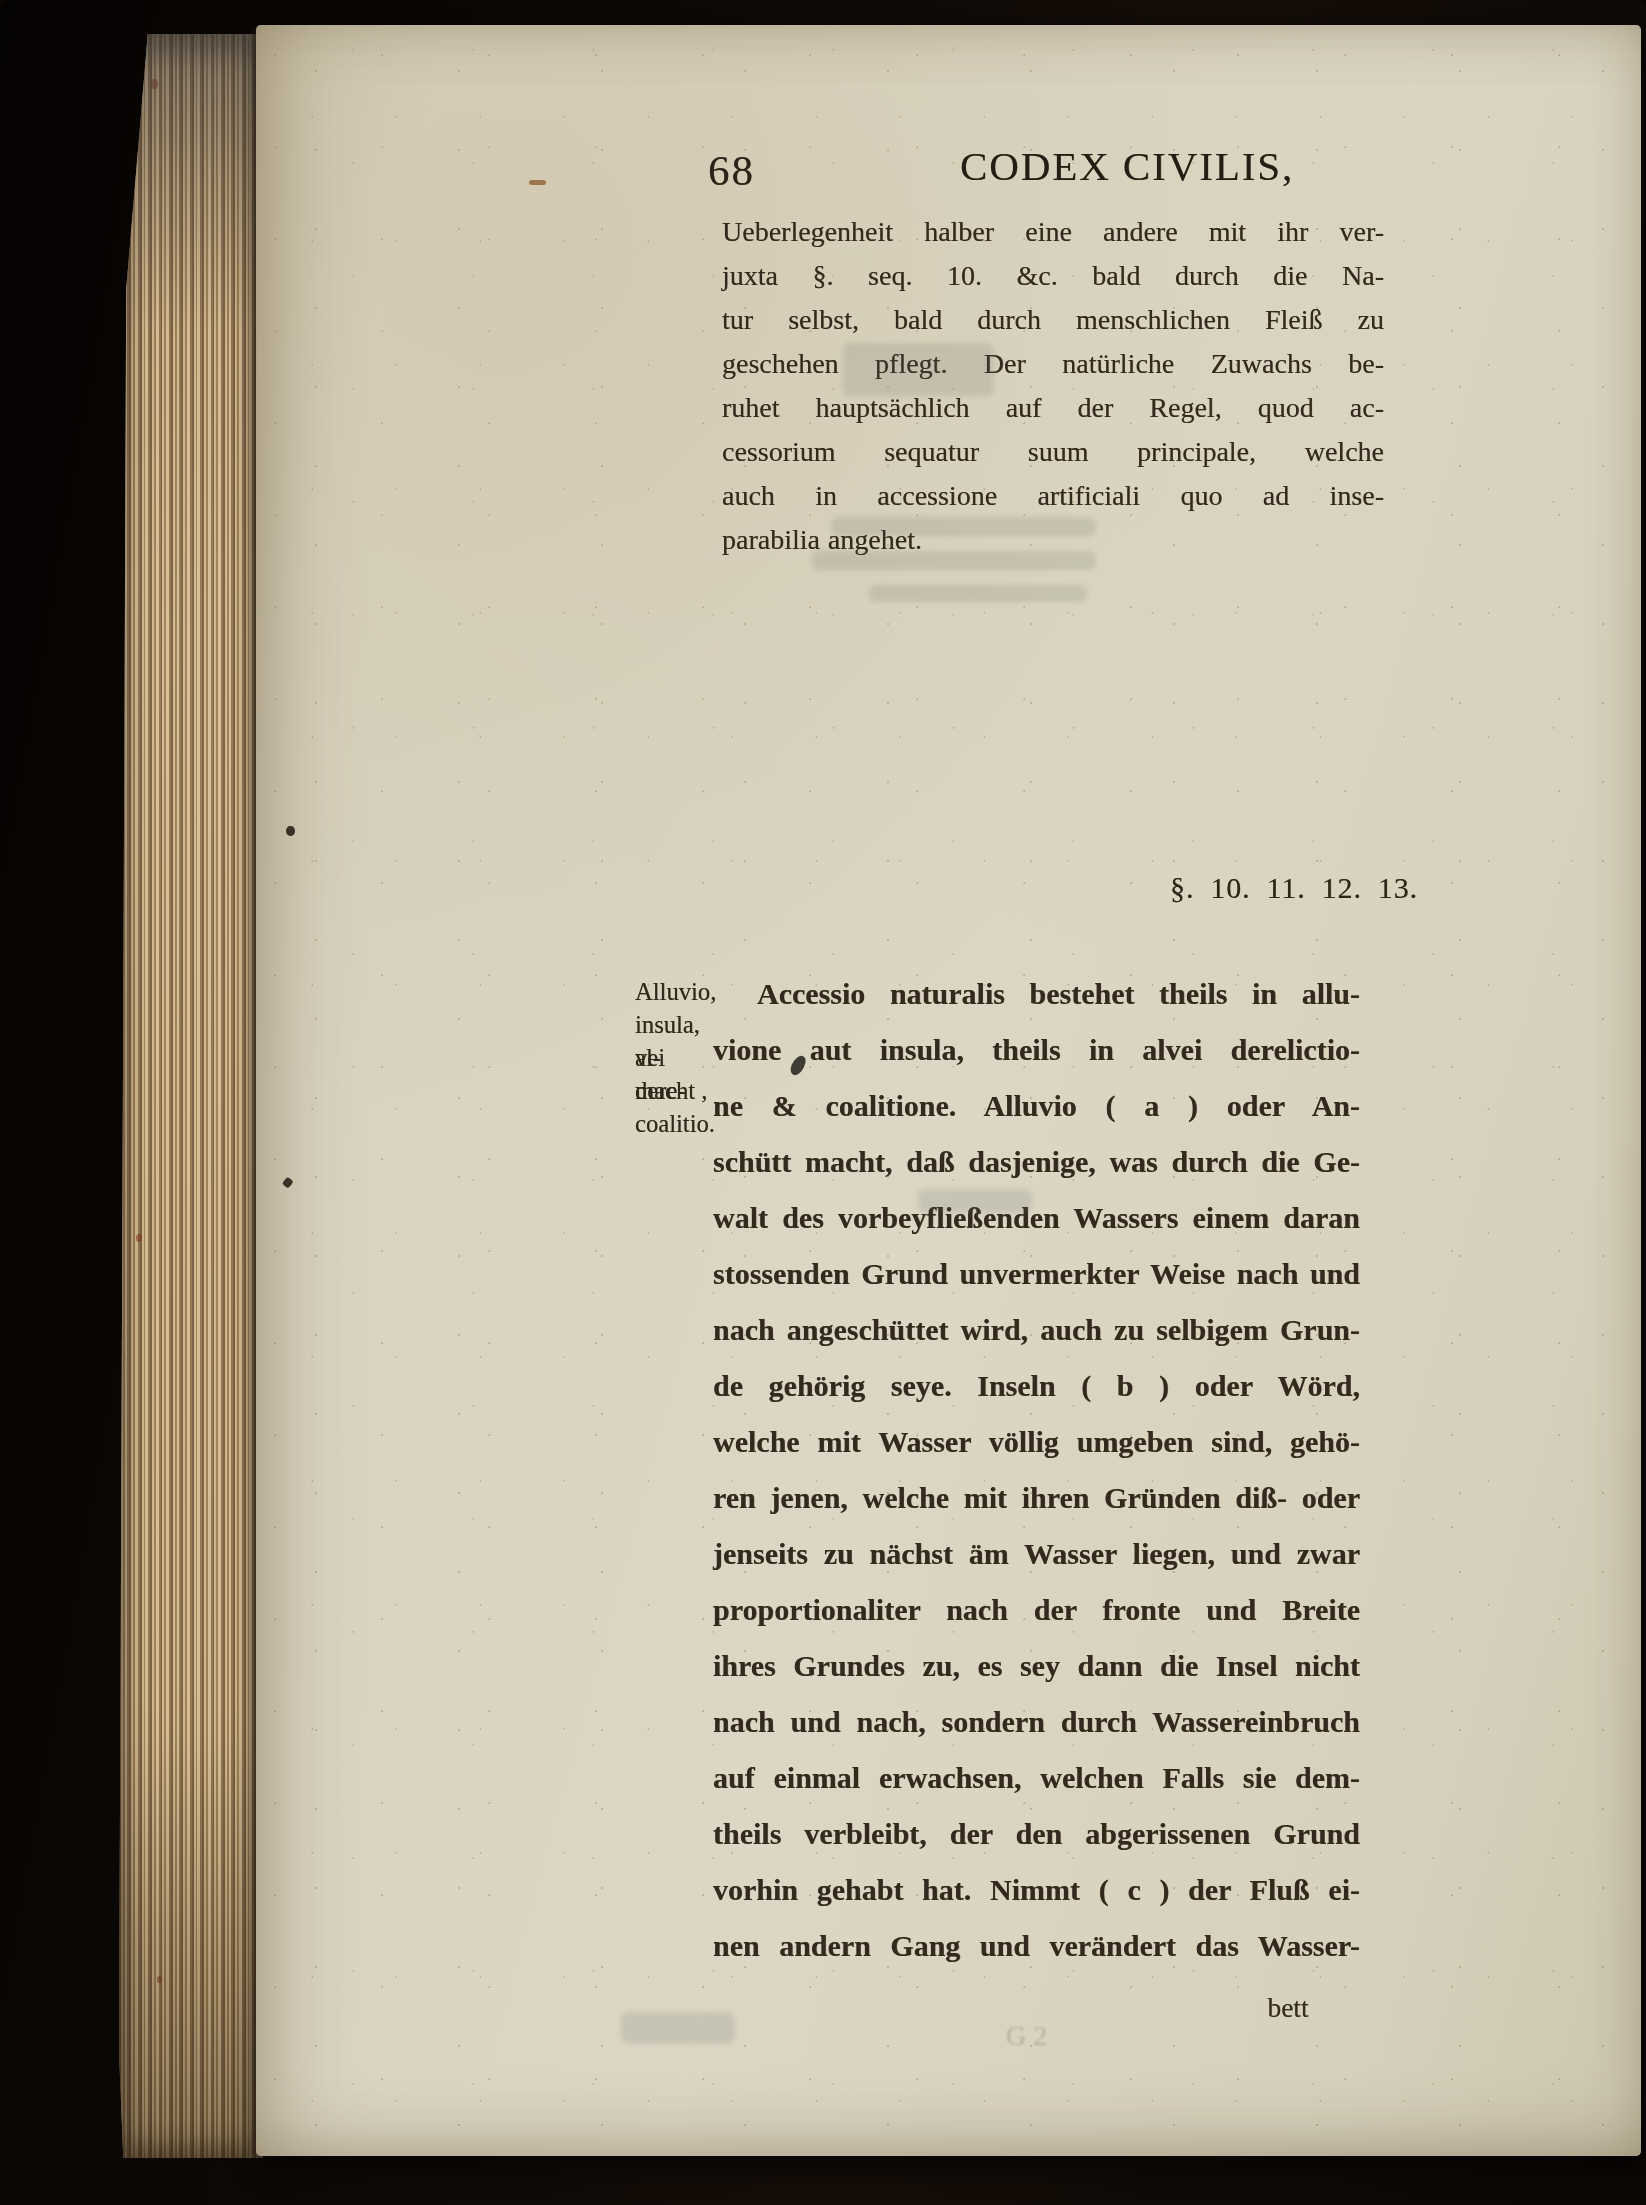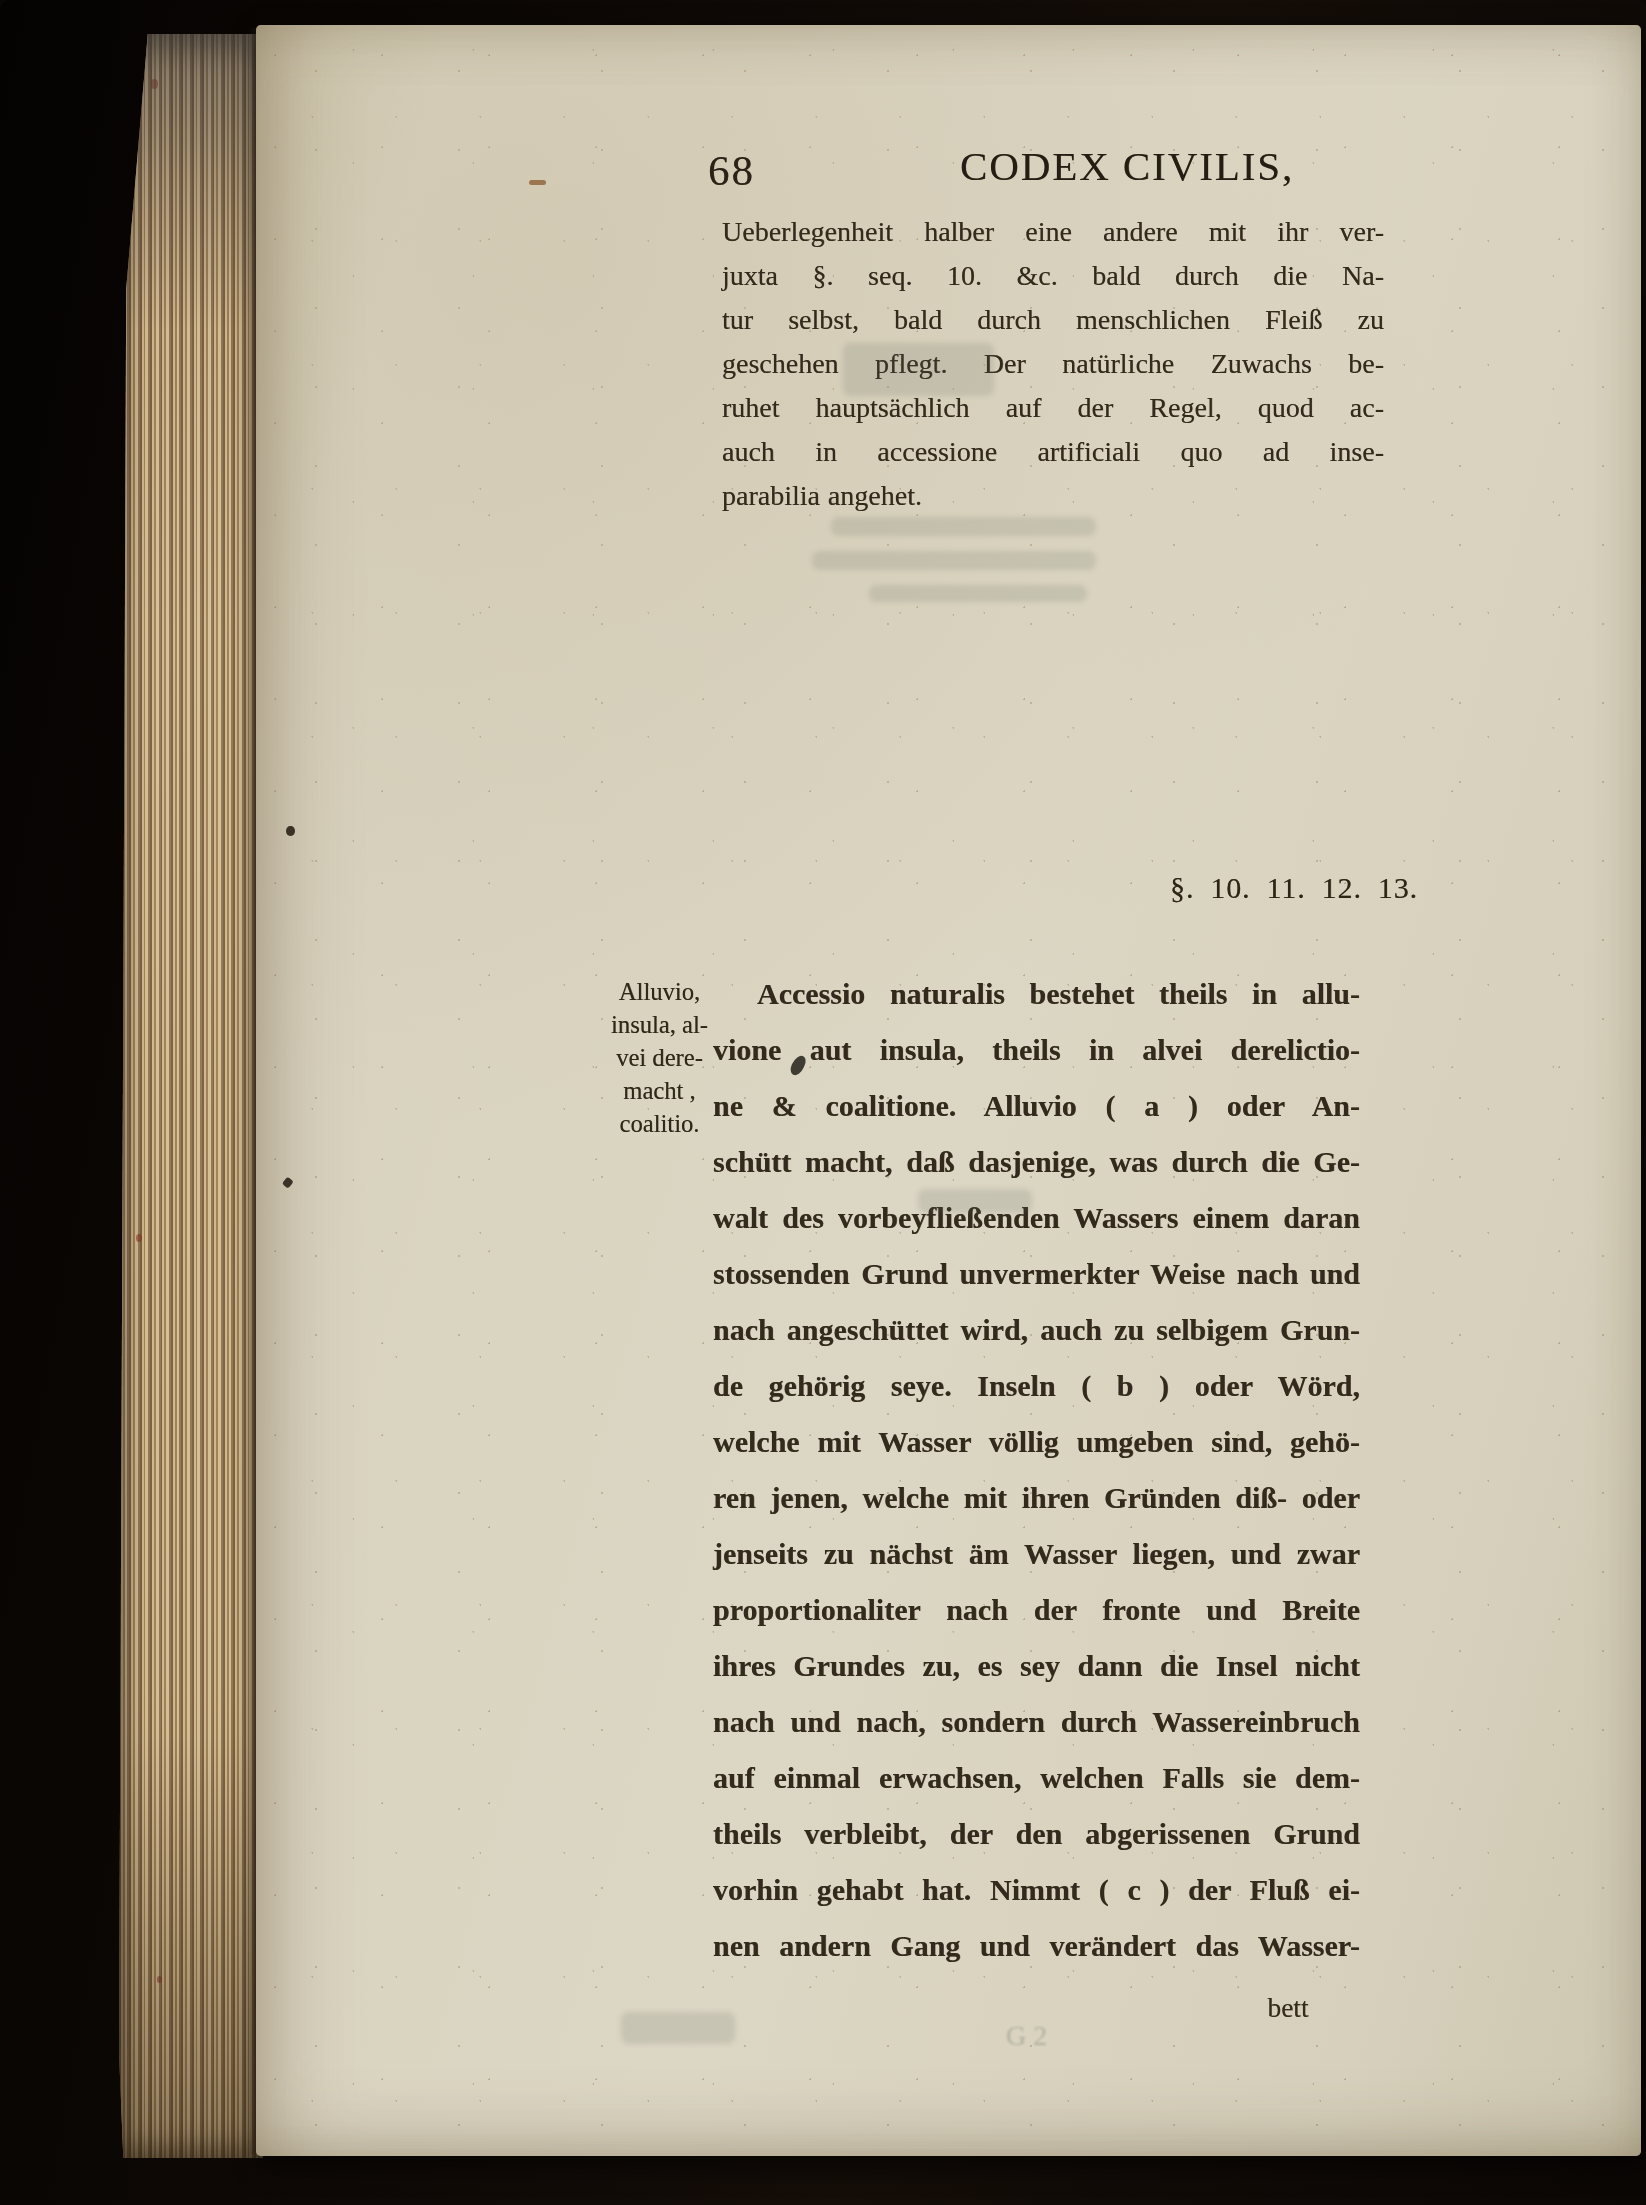--- a/index.html
+++ b/index.html
@@ -52,21 +52,21 @@
   .page-number{position:absolute;left:452px;top:121px;font-size:43px;letter-spacing:1.9px;color:#2b2317;}
   .head-title{position:absolute;left:704px;top:117px;font-size:41px;letter-spacing:1.9px;color:#241d13;}
   
   .para{position:absolute;}
   .para .line{text-align:justify;text-align-last:justify;word-spacing:0.9px;}
   .para.no-justify-last .line:last-child{text-align-last:left;}
   .para-1{left:466px;top:185px;width:662px;font-size:28px;}
   .para-1 .line{height:44px;line-height:44px;}
   .section-heading{position:absolute;left:914px;top:846px;font-size:30px;word-spacing:7.6px;letter-spacing:0.9px;color:#2d2518;}
   .margin-note{position:absolute;left:346px;top:950px;width:115px;font-size:24.6px;color:#2f2719;}
-  .margin-note .line{height:33px;line-height:33px;text-align:center;}
+  .margin-note .line{height:33px;line-height:33px;text-align:left;margin-left:33px;}
   .para-2{left:457px;top:941px;width:647px;font-size:30px;}
   .para-2 .line{height:56px;line-height:56px;font-weight:bold;}
   .para-2 .line:first-child{text-indent:44px;}
   .catchword{position:absolute;left:975px;top:1968px;width:114px;text-align:center;font-size:27.4px;color:#352b1d;}
   
   .showthrough{position:absolute;color:rgba(88,98,88,.30);filter:blur(1.3px);font-size:28px;}
   .st-bar{position:absolute;background:rgba(96,106,94,.16);filter:blur(2.8px);border-radius:7.6px;}
   
   .speck{position:absolute;border-radius:50%;background:#3a3226;}
   .ink-blob{position:absolute;width:12.3px;height:21px;border-radius:60% 40% 55% 45%;background:#2e2b24;transform:rotate(24deg);opacity:.9;}
@@ -89,20 +89,21 @@
 
     <div class="page-number ink">68</div>
     <div class="head-title ink">CODEX CIVILIS,</div>
 
     <div class="para para-1 no-justify-last ink">
         <div class="line">Ueberlegenheit halber eine andere mit ihr ver-</div>
         <div class="line">juxta §. seq. 10. &amp;c. bald durch die Na-</div>
         <div class="line">tur selbst, bald durch menschlichen Fleiß zu</div>
         <div class="line">geschehen pflegt.  Der natürliche Zuwachs be-</div>
         <div class="line">ruhet hauptsächlich auf der Regel, quod ac-</div>
+        <div class="line">cessorium sequatur suum principale, welche</div>
         <div class="line">auch in accessione artificiali quo ad inse-</div>
         <div class="line">parabilia angehet.</div>
       </div>
 
     <div class="section-heading ink">§. 10. 11. 12. 13.</div>
 
     <div class="margin-note ink">
         <div class="line">Alluvio,</div>
         <div class="line">insula, al-</div>
         <div class="line">vei dere-</div>

